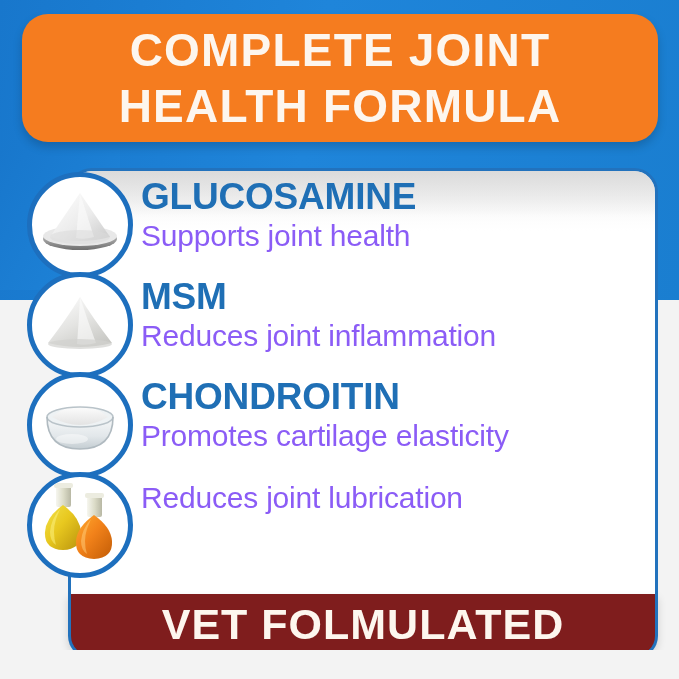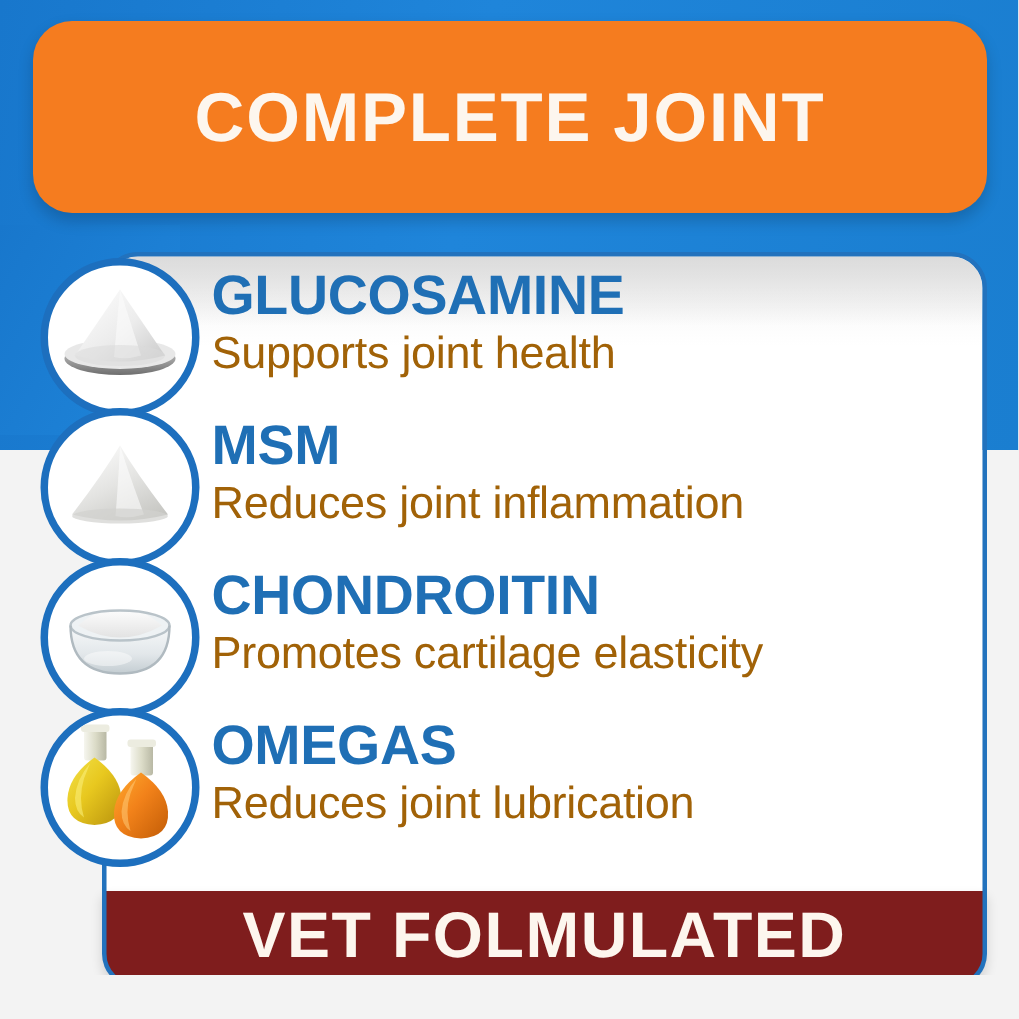--- a/index.html
+++ b/index.html
@@ -134,21 +134,21 @@
   }
   .row-title {
     color: #1f6fb5;
     font-weight: bold;
     font-size: 37px;
     line-height: 1.02;
     letter-spacing: -0.2px;
     white-space: nowrap;
   }
   .row-desc {
-    color: #a16207;
+    color: #8b5cf6;
     font-size: 30px;
     line-height: 1.18;
     letter-spacing: -0.2px;
     white-space: nowrap;
     margin-top: 2px;
   }
 
   
   .bottom-banner {
     position: absolute;
@@ -177,20 +177,21 @@
 </head>
 <body>
 
 <div id="infographic">
 
   <div class="blue-backdrop"></div>
   <div class="blue-backdrop-lower"></div>
 
   <div class="title-banner">
     <div class="title-line">COMPLETE JOINT</div>
+    <div class="title-line">HEALTH FORMULA</div>
   </div>
 
   <div class="content-card">
     <div class="card-gloss"></div>
   </div>
 
   <div class="rail"></div>
 
   <div class="rows">
 
@@ -297,21 +298,20 @@
           <path d="M31 28 Q14 40 13 55 Q12 72 31 73 Q50 72 49 55 Q48 40 31 28 Z" fill="url(#g4yellow)"></path>
           <path d="M28 32 Q19 42 18 55 Q18 64 24 68 Q20 55 24 42 Z" fill="#fbf07e" opacity="0.55"></path>
 
           <rect x="55" y="18" width="15" height="22" rx="2" fill="url(#g4neck)"></rect>
           <rect x="53" y="16" width="19" height="5" rx="2" fill="#ecece0"></rect>
           <path d="M62 38 Q45 50 44 64 Q43 81 62 82 Q81 81 80 64 Q79 50 62 38 Z" fill="url(#g4orange)"></path>
           <path d="M59 42 Q50 52 49 64 Q49 73 55 77 Q51 64 55 52 Z" fill="#ffcf7d" opacity="0.5"></path>
         </svg>
       </div>
       <div class="row-text">
-        <div class="row-title">OMEGAS</div>
         <div class="row-desc">Reduces joint lubrication</div>
       </div>
     </div>
 
   </div>
 
   <div class="bottom-banner">
     <span class="bottom-banner-label">VET FOLMULATED</span>
   </div>
 

